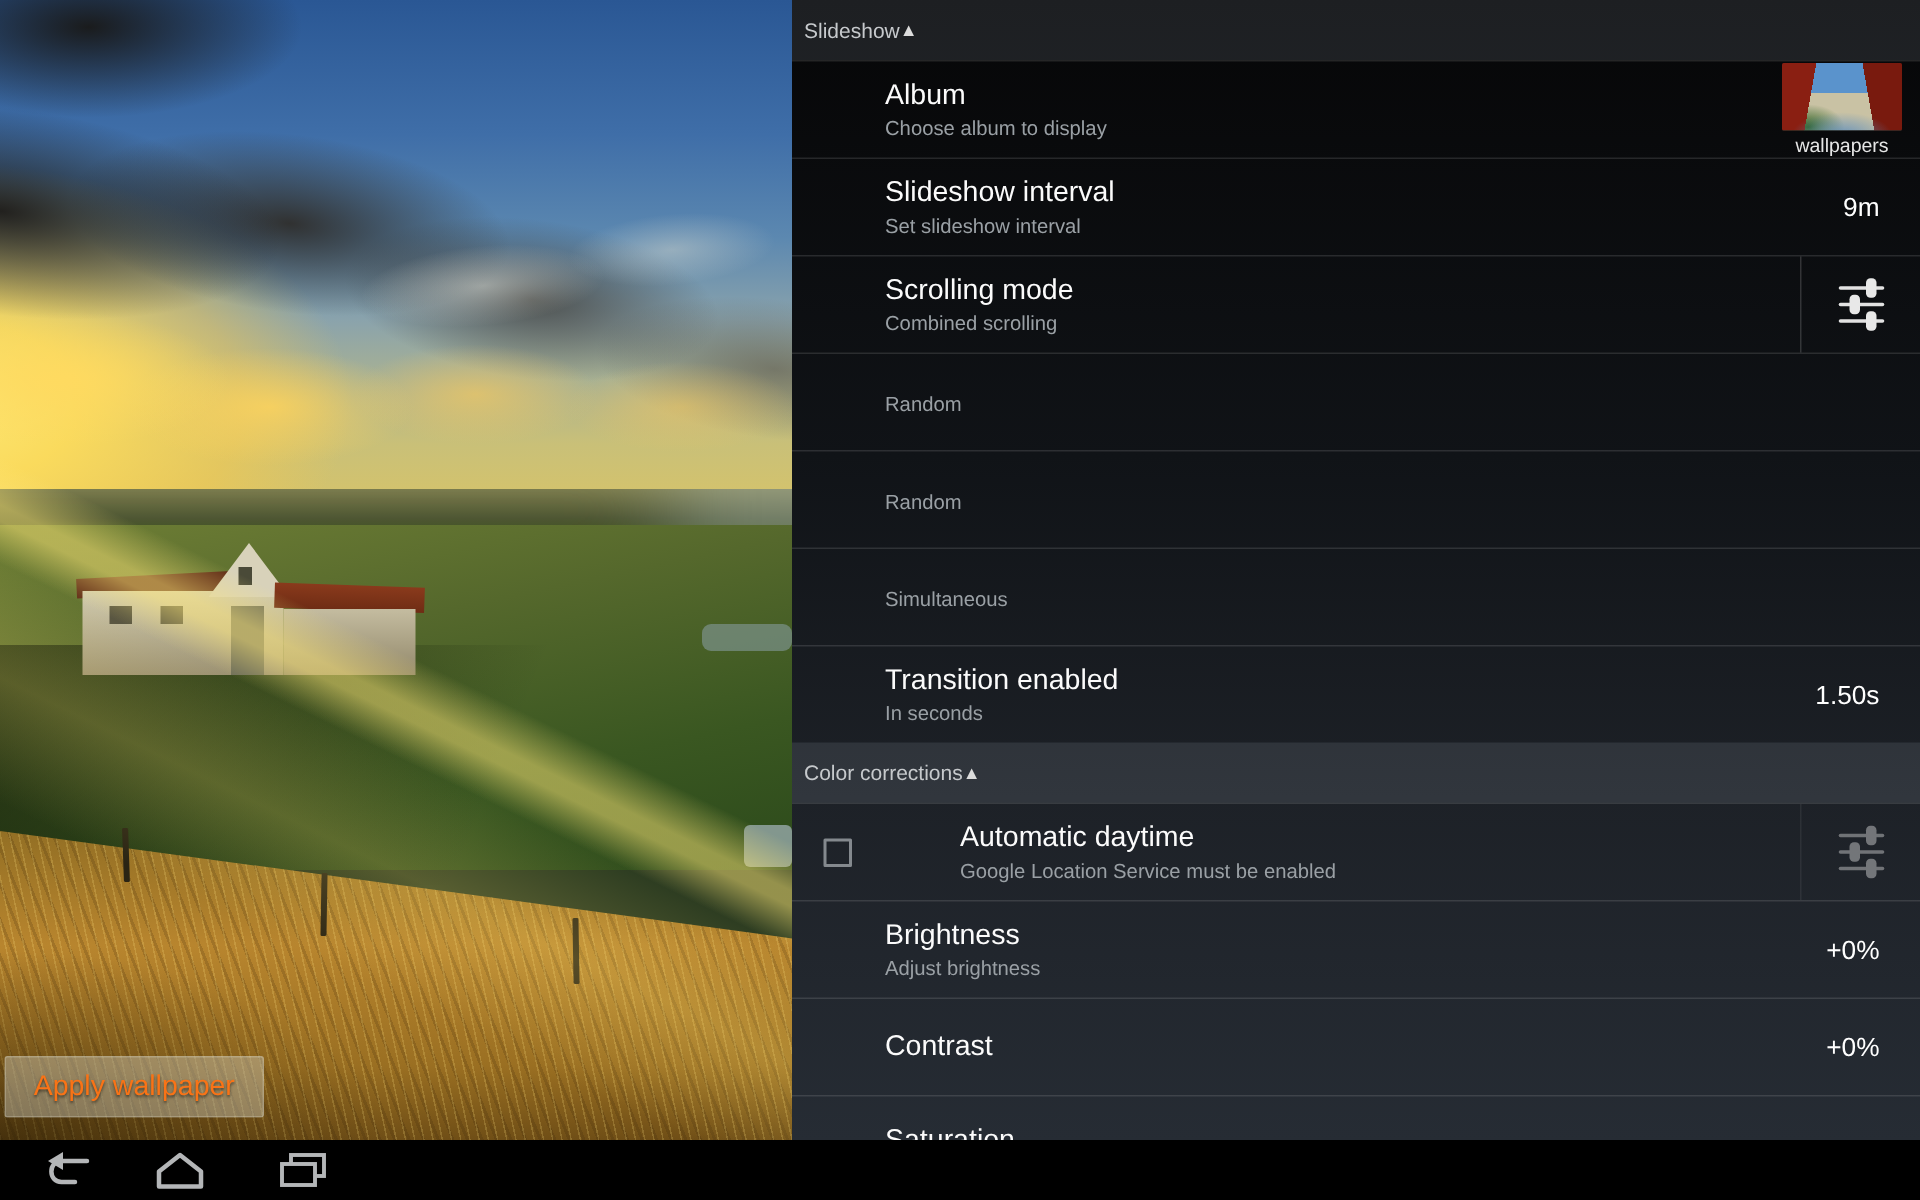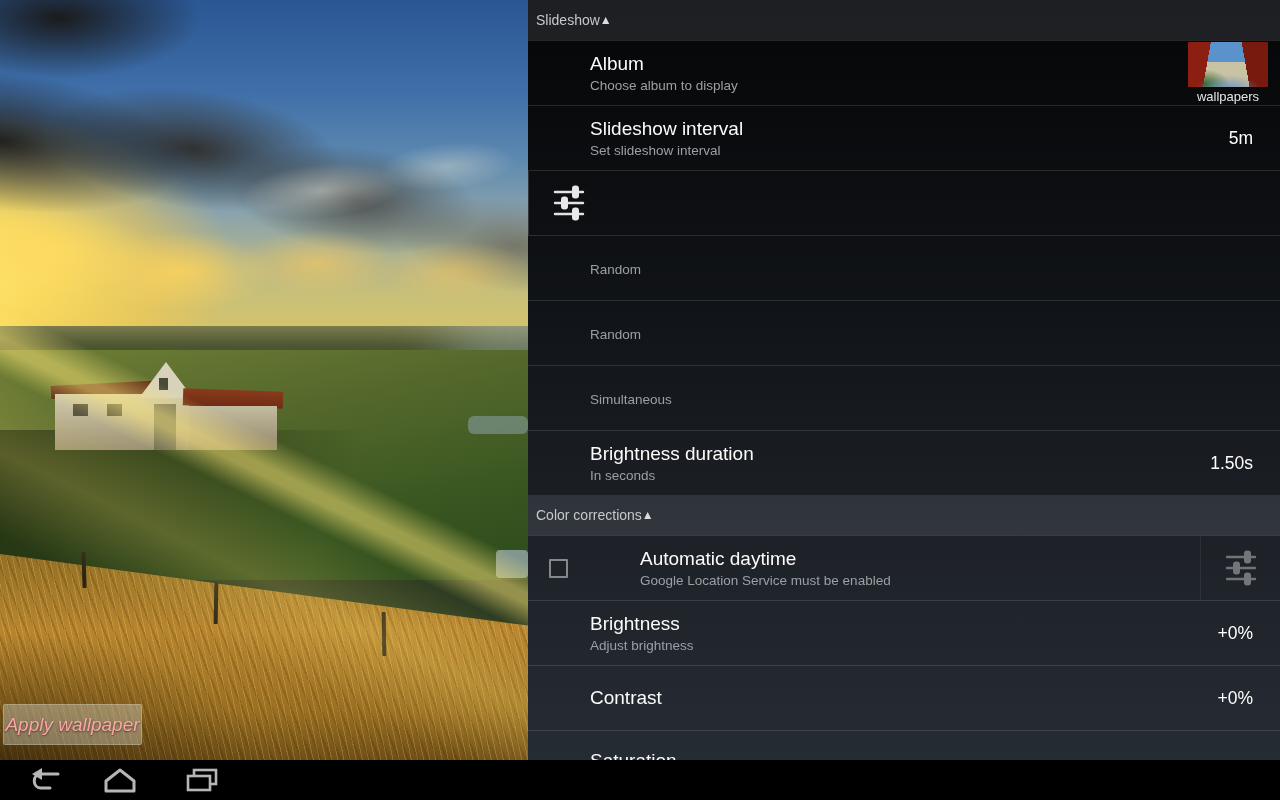--- a/index.html
+++ b/index.html
@@ -64,24 +64,24 @@
   .h-door { left:99px; top:38px; width:22px; height:46px; background:#6e6e5a; }
   .h-win1 { left:18px; top:38px; width:15px; height:12px; background:#565340; }
   .h-win2 { left:52px; top:38px; width:15px; height:12px; background:#565340; }
   .h-barn { left:134px; top:40px; width:88px; height:44px; background:linear-gradient(#c4bca0, #92886a); }
   .h-barnroof { left:128px; top:24px; width:100px; height:17px; background:linear-gradient(#8a3a1c, #6e2c14); transform:rotate(2deg); }
   .wp-post { width:4px; background:#2a2414; border-radius:1px; }
   .p1 { left:82px;  top:552px; height:36px; transform:rotate(-2deg); }
   .p2 { left:214px; top:582px; height:42px; transform:rotate(1deg); }
   .p3 { left:382px; top:612px; height:44px; transform:rotate(-1deg); }
 
-  .apply-btn { position:absolute; left:3px; top:704px; width:139px; height:41px;
+  .apply-btn { position:absolute; left:3px; top:704px; width:173px; height:41px;
     background:rgba(205,205,192,.42); border:1px solid rgba(235,235,225,.25); border-radius:2px;
-    color:#fca5a5; font-size:19px; display:flex; align-items:center; justify-content:center;
-    text-shadow:0 1px 2px rgba(0,0,0,.55); cursor:pointer;font-style:italic; }
+    color:#f97316; font-size:19px; display:flex; align-items:center; justify-content:center;
+    text-shadow:0 1px 2px rgba(0,0,0,.55); cursor:pointer; }
 
   
   .panel { position:absolute; left:528px; top:0; width:752px; height:760px; overflow:hidden;
     background:linear-gradient(to bottom, #060607 0%, #101317 40%, #1d2127 70%, #262c34 100%); }
   .sec-header { height:40px; display:flex; align-items:center; justify-content:flex-start;
     padding:0 20px 0 8px; background:rgba(150,160,170,.17);
     color:#c6c9cc; font-size:14px; }
   .collapse { color:#dcdcdc; font-size:12px; }
   .row { height:65px; display:flex; align-items:center; position:relative;
     border-top:1px solid rgba(255,255,255,.12); cursor:pointer; }
@@ -164,24 +164,28 @@
         <div class="album-thumb"></div>
         <div class="album-caption">wallpapers</div>
       </div>
     </div>
 
     <div class="row">
       <div class="row-text">
         <div class="row-title">Slideshow interval</div>
         <div class="row-sub">Set slideshow interval</div>
       </div>
-      <div class="row-value">5m</div>
-    </div>
-
-    <div class="row">
+      <div class="row-value">9m</div>
+    </div>
+
+    <div class="row">
+      <div class="row-text">
+        <div class="row-title">Scrolling mode</div>
+        <div class="row-sub">Combined scrolling</div>
+      </div>
       <div class="widget sliders-icon">
         <svg width="38" height="38" viewBox="0 0 38 38">
           <g stroke="#e2e2e2" stroke-width="2.4" stroke-linecap="round">
             <line x1="5" y1="8" x2="33" y2="8"></line>
               <line x1="5" y1="19" x2="33" y2="19"></line>
               <line x1="5" y1="30" x2="33" y2="30"></line>
           </g>
           <g fill="#e8e8e8">
             <rect x="22" y="1.5" width="7" height="13" rx="3"></rect>
             <rect x="11" y="12.5" width="7" height="13" rx="3"></rect>
@@ -204,21 +208,21 @@
     </div>
 
     <div class="row">
       <div class="row-text">
         <div class="row-sub">Simultaneous</div>
       </div>
     </div>
 
     <div class="row">
       <div class="row-text">
-        <div class="row-title">Brightness duration</div>
+        <div class="row-title">Transition enabled</div>
         <div class="row-sub">In seconds</div>
       </div>
       <div class="row-value">1.50s</div>
     </div>
 
     <div class="sec-header">
       <span>Color corrections</span>
       <span class="collapse">▲</span>
     </div>
 

